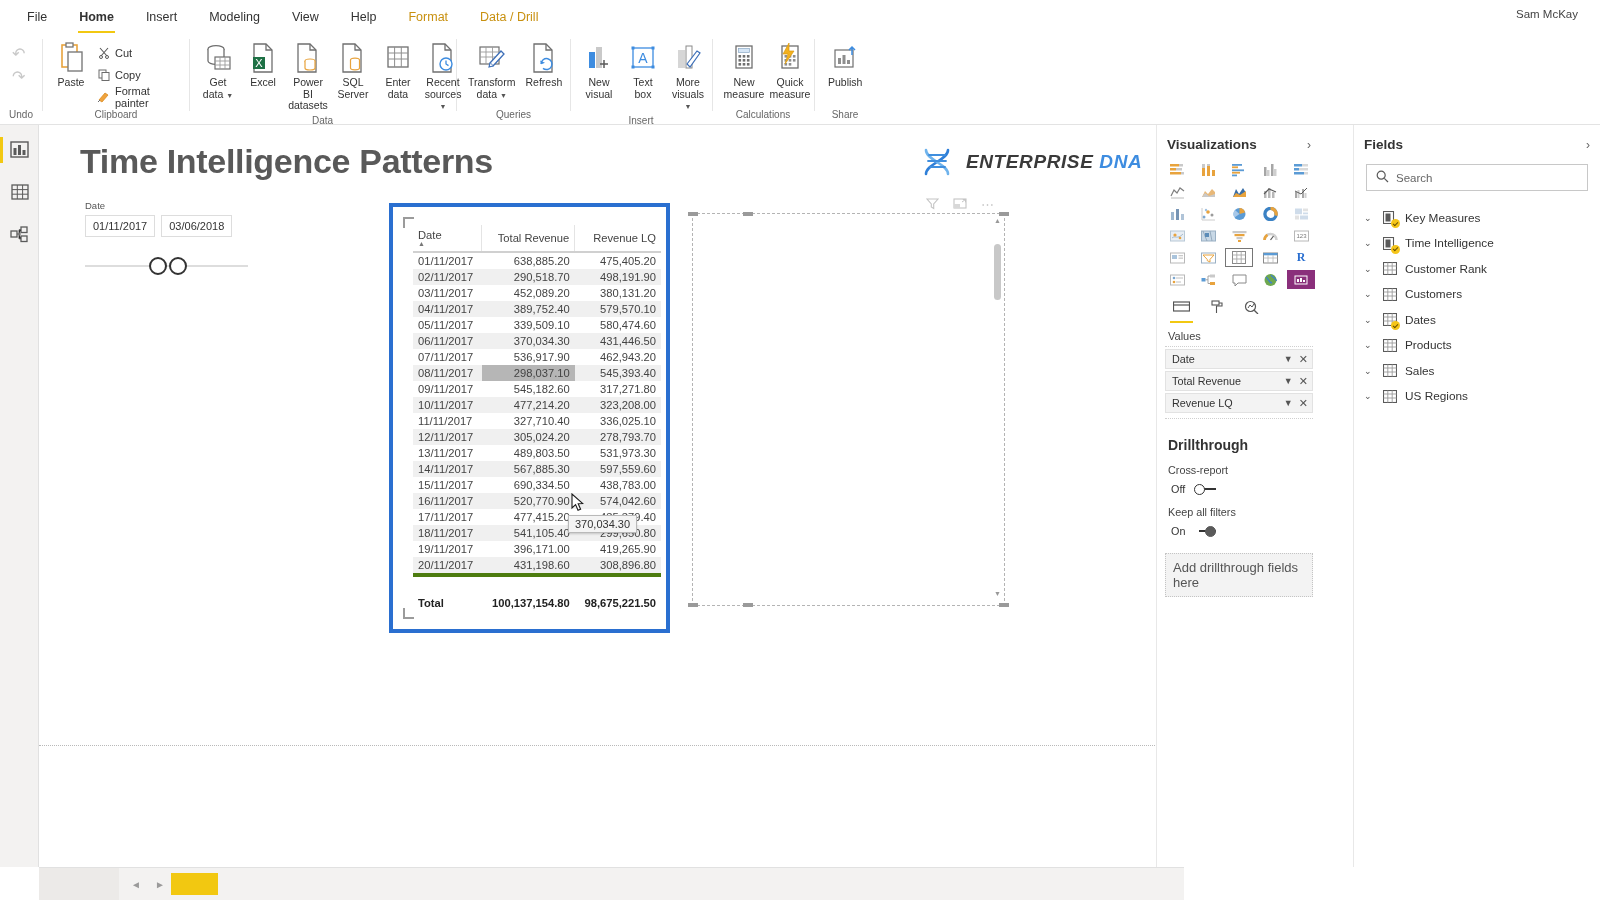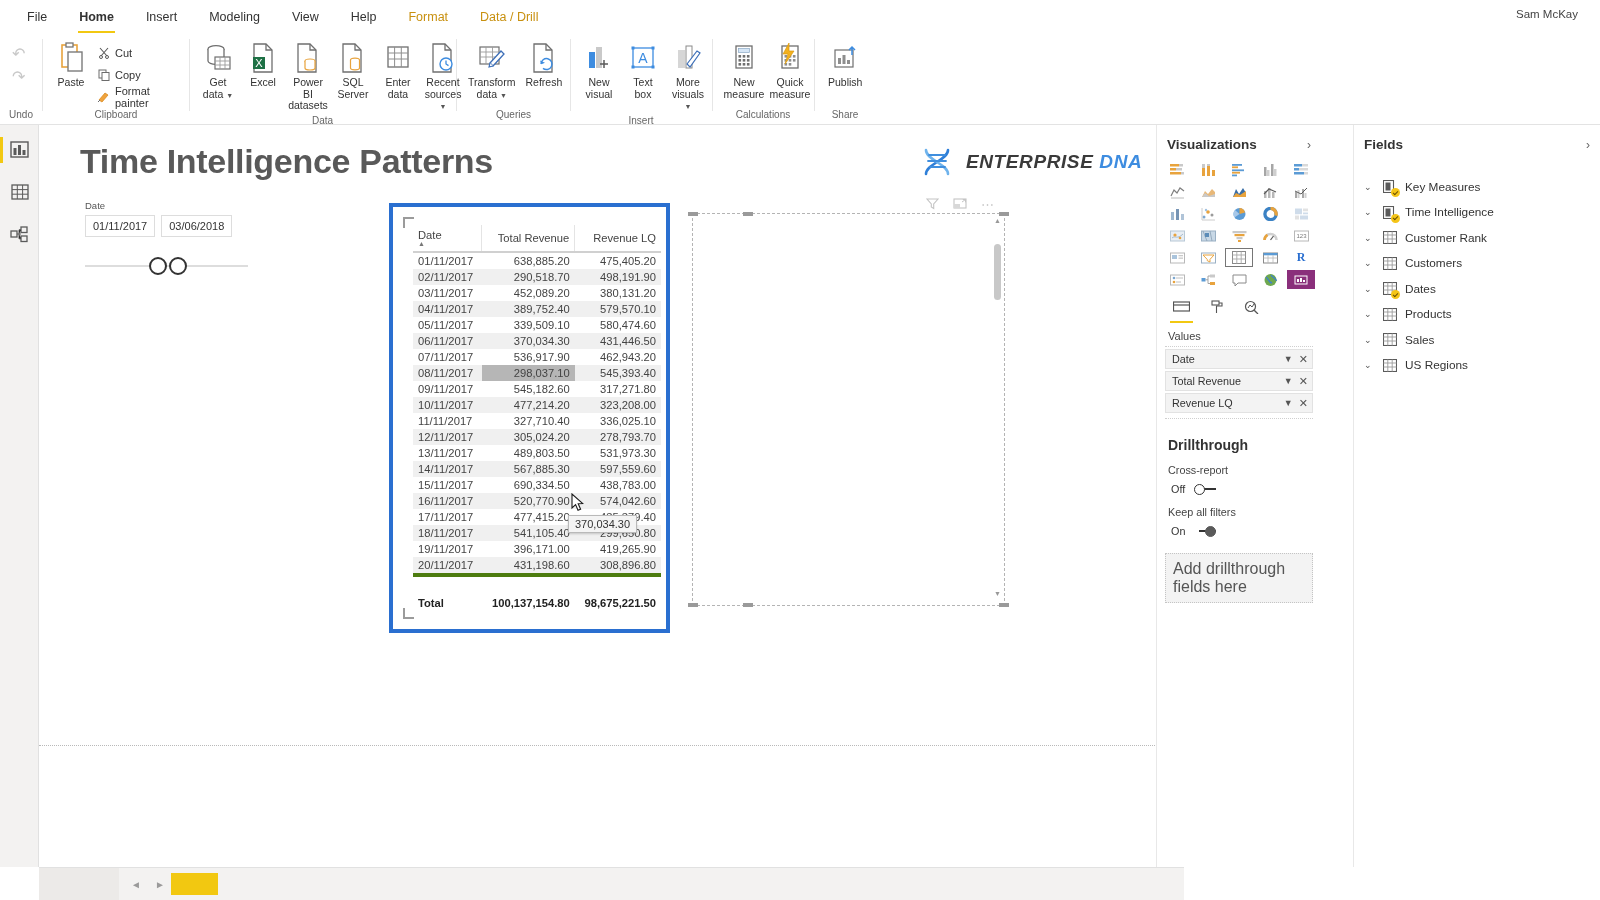--- a/index.html
+++ b/index.html
@@ -121,21 +121,21 @@
   .well .wchev { font-size:9px; color:#555; margin-right:6px; }
   .well .wx { font-size:11px; color:#555; }
   .drill-title { font-size:14px; font-weight:bold; color:#333; padding:18px 0 0 11px; }
   .drill-sub { font-size:10.8px; color:#444; padding:11px 0 0 11px; }
   .toggle-row { display:flex; align-items:center; gap:7px; padding:7px 0 0 14px; font-size:10.8px; color:#333; }
   .tg { position:relative; width:26px; height:11px; }
   .tg .bar { position:absolute; left:7px; top:4px; width:17px; height:2px; background:#333; }
   .tg .kn { position:absolute; top:0; width:11px; height:11px; border-radius:50%; border:1.6px solid #333; background:#fff; }
   .tg.off .kn { left:2px; }
   .tg.on .kn { left:13px; background:#5a5a5a; border-color:#5a5a5a; }
-  .drop-zone { margin:16px 8px 0; border:1px dotted #c4c4c4; background:#f3f3f3; font-size:16px; color:#555; padding:6px 7px; }
+  .drop-zone { margin:16px 8px 0; border:1px dotted #c4c4c4; background:#f3f3f3; font-size:13px; color:#555; padding:6px 7px; }
 
   
   .fieldspane { position:absolute; left:1353px; top:125px; width:247px; height:742px; background:#fff; border-left:1px solid #e8e8e8; }
   .searchbox { position:relative; margin:4px 12px 0; height:27px; border:1px solid #c8c8c8; display:flex; align-items:center; padding-left:9px; gap:7px; }
   .searchbox .ph { font-size:11.5px; color:#666; }
   .fieldrow { display:flex; align-items:center; gap:8px; height:25.5px; padding-left:10px; font-size:11.8px; color:#333; }
   .fieldrow .chev { color:#555; font-size:9px; width:10px; }
   .fl-icon { width:15px; height:15px; position:relative; display:inline-flex; align-items:center; justify-content:center; }
   .badge { position:absolute; right:-3px; bottom:-3px; width:9px; height:9px; border-radius:50%; background:#f5c518; display:flex; align-items:center; justify-content:center; }
   .badge::after { content:""; width:4px; height:2px; border-left:1.2px solid #6b5200; border-bottom:1.2px solid #6b5200; transform:rotate(-45deg); margin-bottom:1px; }
@@ -964,20 +964,29 @@
         </span>
     </div>
     <div class="drop-zone">Add drillthrough fields here</div>
   </div>
 
   <div class="fieldspane">
     <div class="pane-head">
       <span class="pane-title">Fields</span>
       <span class="pane-chev">›</span>
     </div>
+    <div class="searchbox">
+      <span>
+        <svg width="13" height="13" viewBox="0 0 13 13">
+            <circle cx="5.2" cy="5.2" r="4" fill="none" stroke="#5a5a5a" stroke-width="1.2"></circle>
+            <path d="M8.3 8.3 L12 12" stroke="#5a5a5a" stroke-width="1.2"></path>
+          </svg>
+      </span>
+      <span class="ph">Search</span>
+    </div>
     <div id="fieldlist" style="margin-top:14px">
         <div class="fieldrow">
           <span class="chev">⌄</span>
           <span class="fl-icon">
             <svg width="13" height="13" viewBox="0 0 13 13">
               <rect x="0.5" y="0.5" width="10" height="12" fill="#fff" stroke="#5a5a5a" stroke-width="1.1"></rect>
               <rect x="2.5" y="2.5" width="5" height="8" fill="#5a5a5a"></rect>
             </svg>
             <span class="badge"></span>
           </span>

